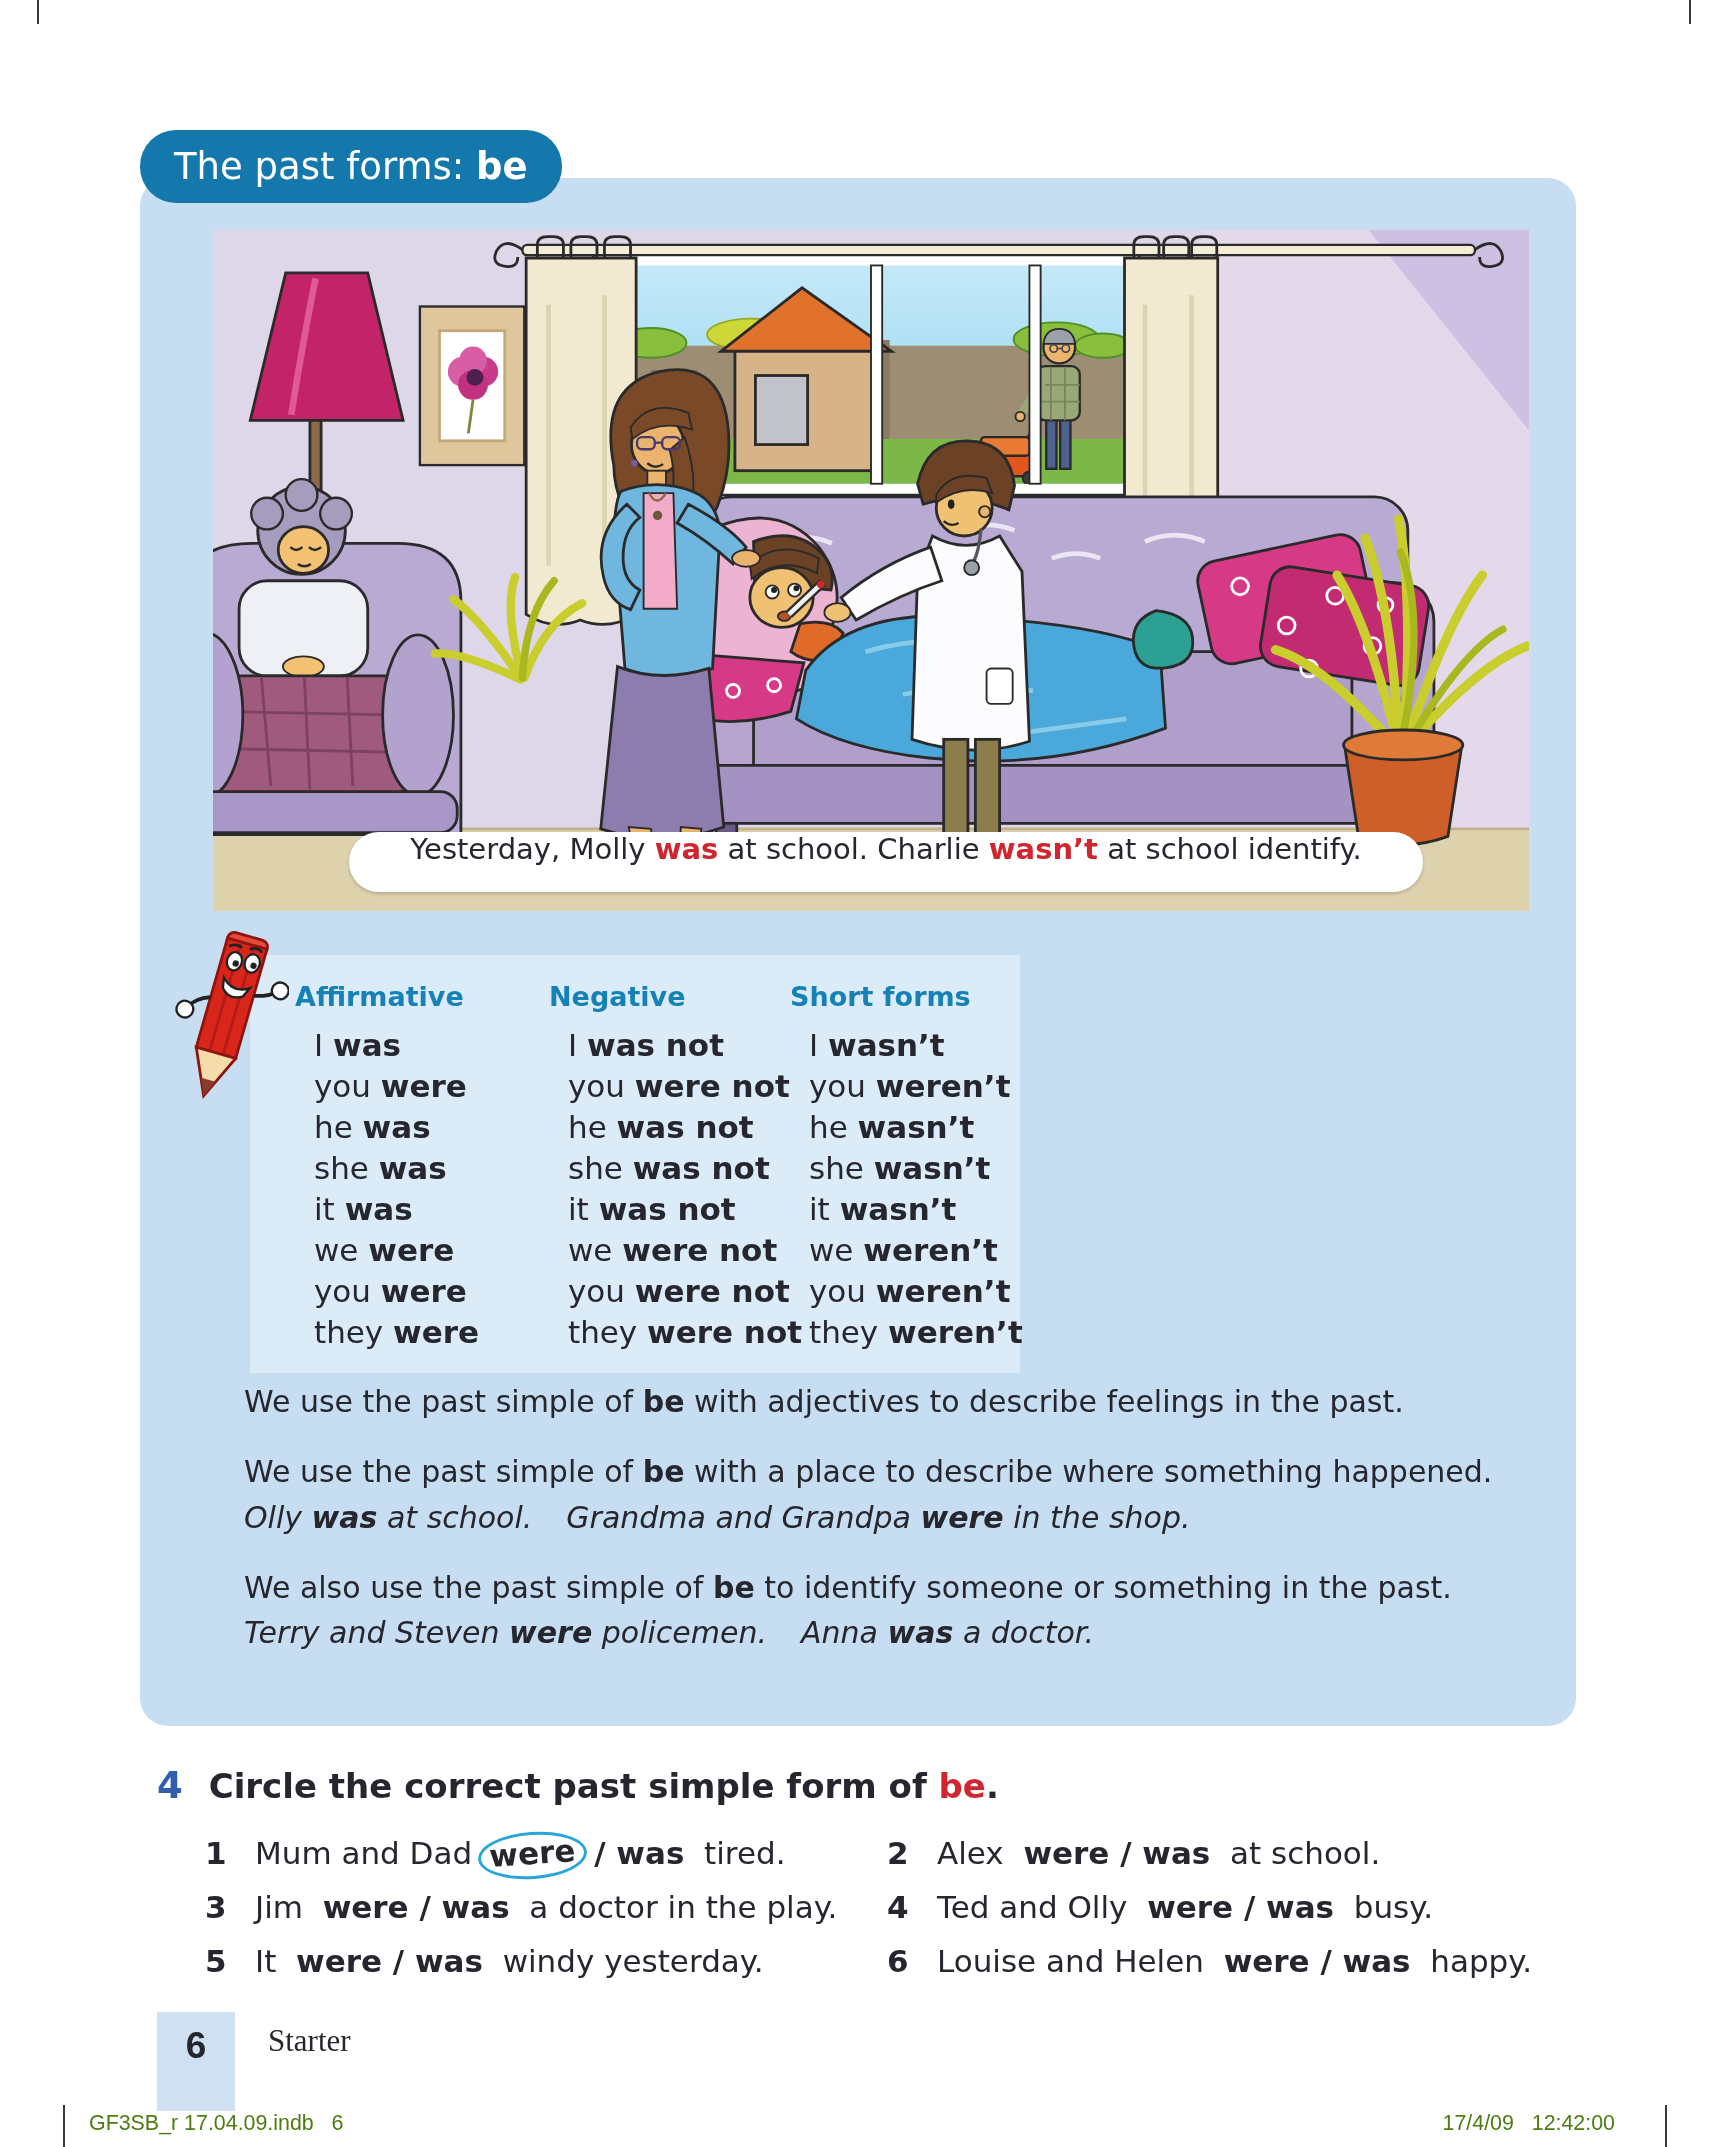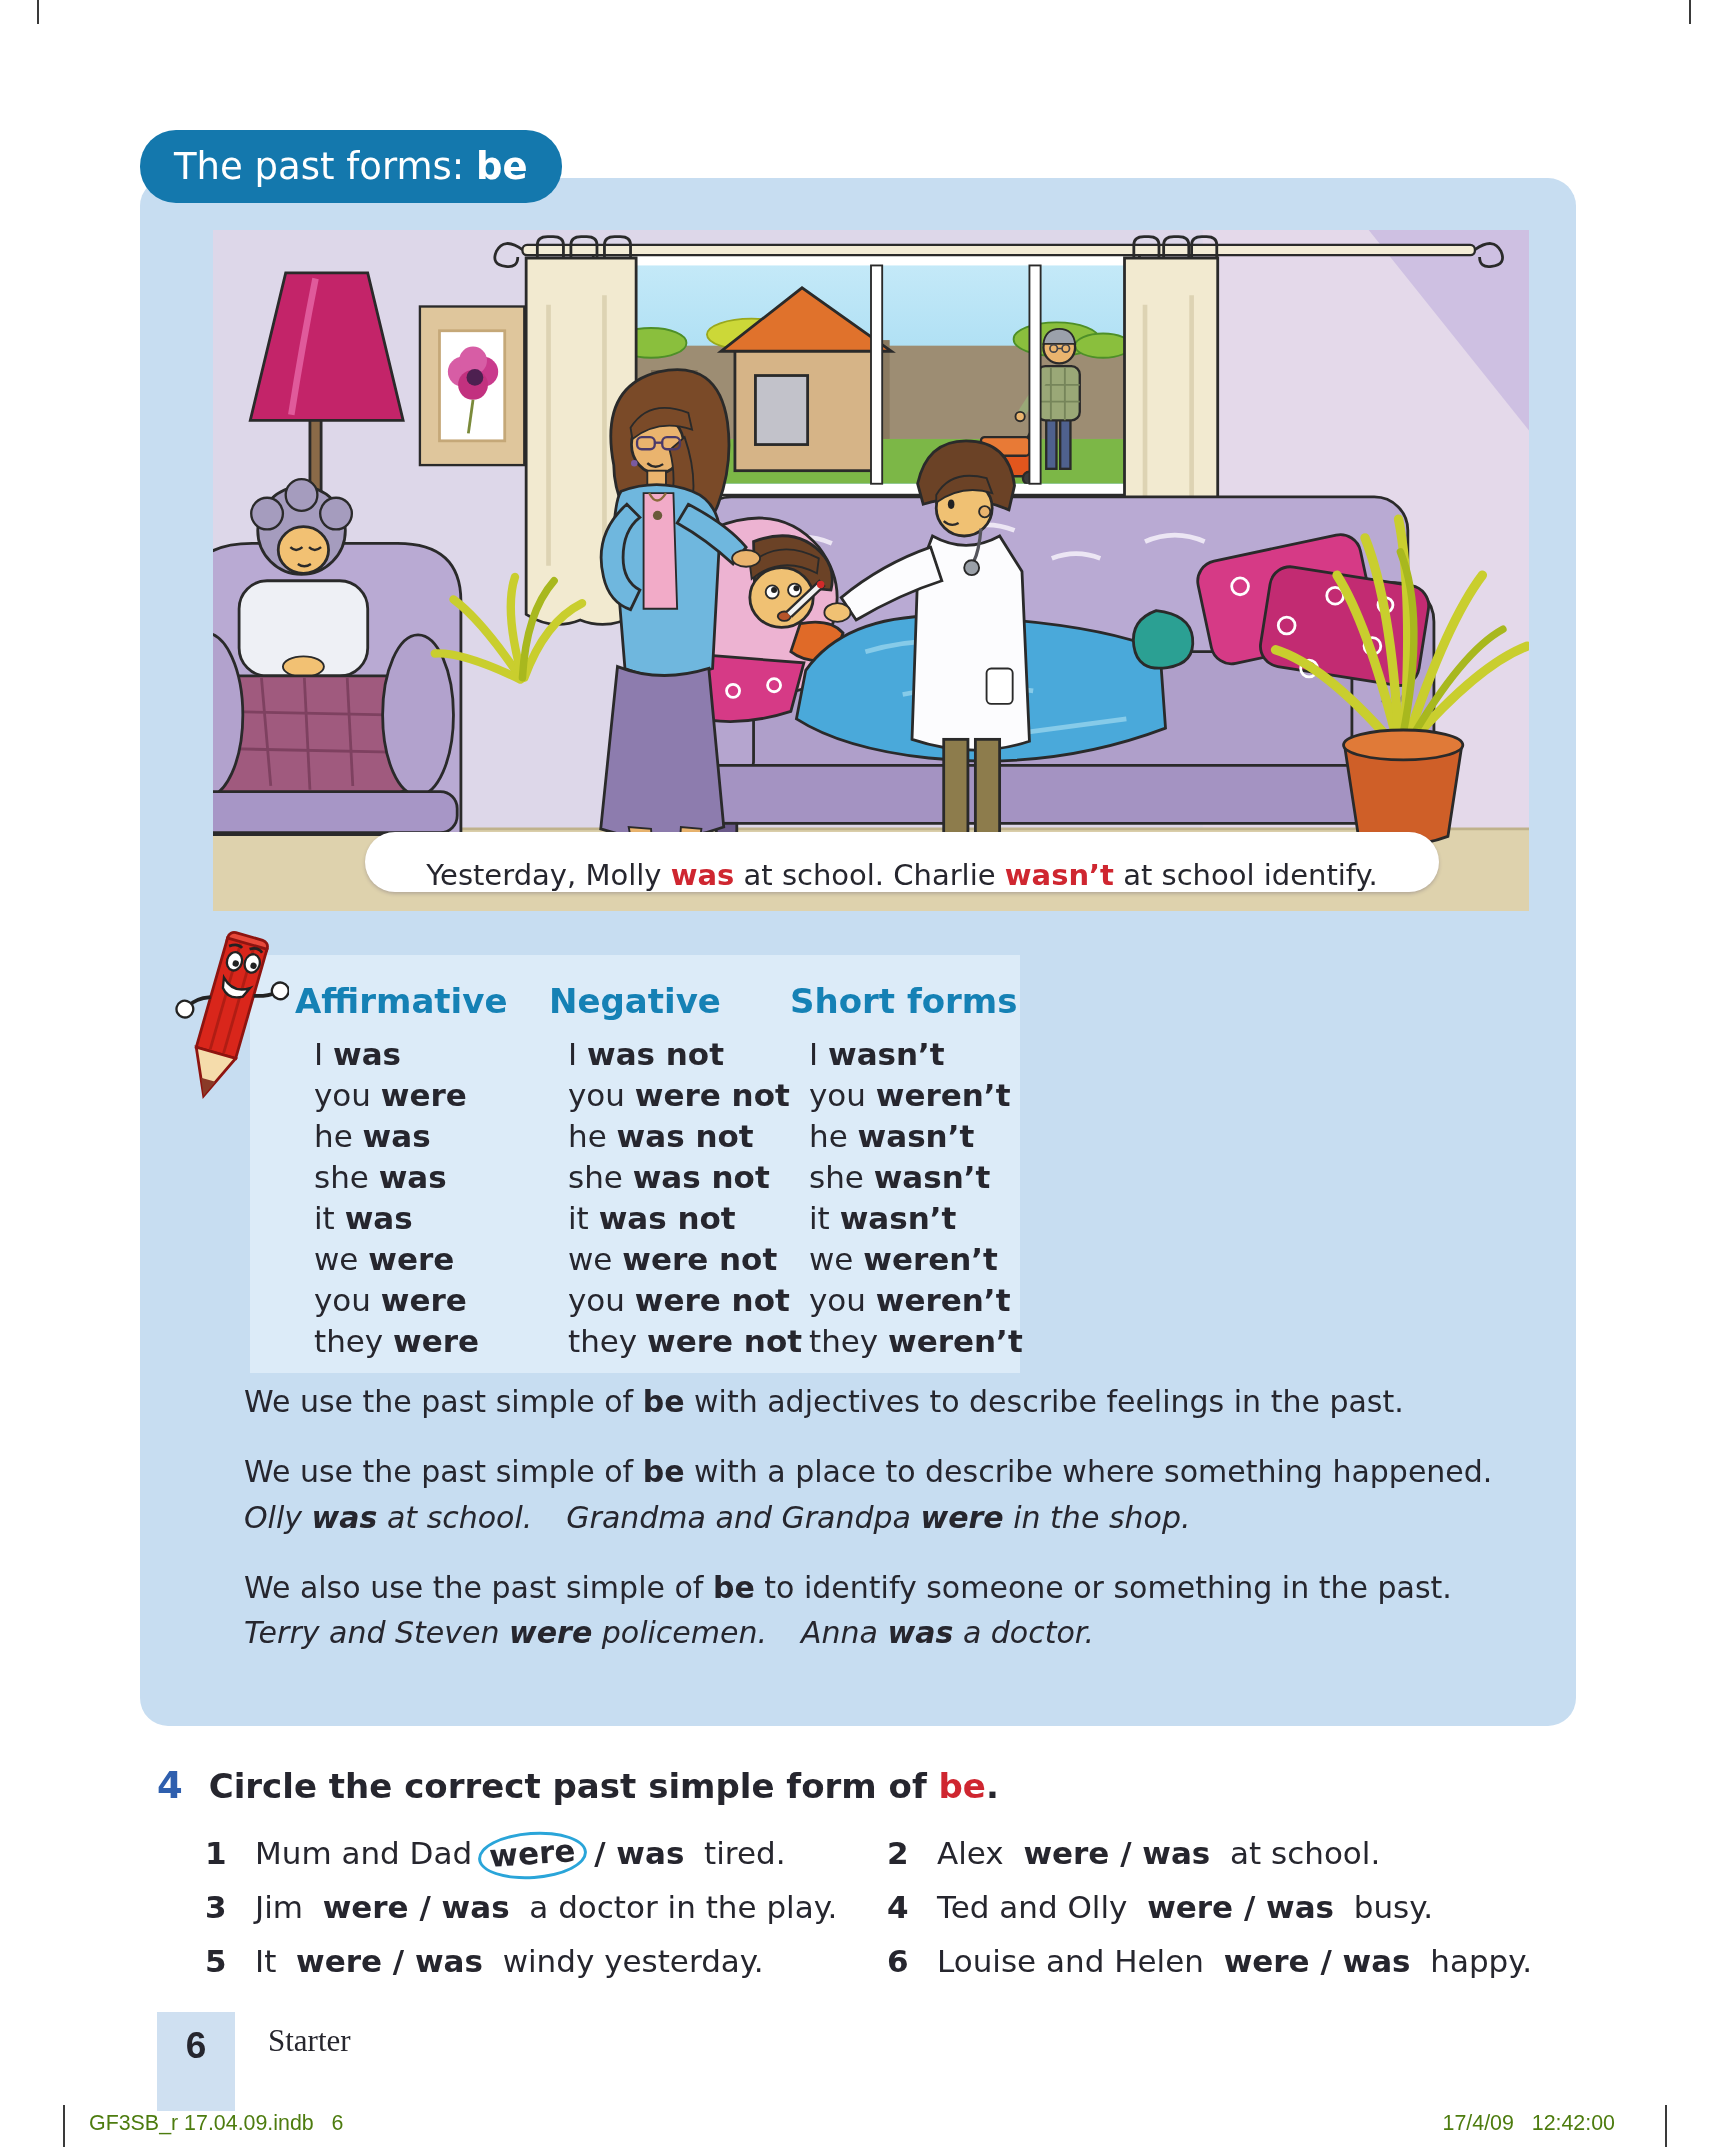--- a/index.html
+++ b/index.html
@@ -17,31 +17,31 @@
   .crop{position:absolute;width:1.9px;background:#3a3a3a;}
 
   .header-tab{position:absolute;left:140px;top:130px;height:73px;z-index:3;
     background:var(--header_blue);border-radius:36px;display:flex;align-items:center;
     padding:0 34px;color:#fff;font-size:37px;white-space:pre;}
   .main-panel{position:absolute;left:140px;top:178px;width:1436px;height:1548px;
     background:var(--panel_blue);border-radius:28px;}
 
   .scene{position:absolute;left:73px;top:52px;width:1316px;height:681px;overflow:hidden;background:#ddd7e9;}
   .scene svg{position:absolute;left:0;top:0;width:100%;height:100%;}
-  .caption-bar{position:absolute;left:152px;top:602px;width:1074px;height:60px;background:#fff;
-    border-radius:30px;display:flex;align-items:flex-end;justify-content:center;font-size:29px;
+  .caption-bar{position:absolute;left:136px;top:602px;width:1074px;height:60px;background:#fff;
+    border-radius:30px;display:flex;align-items:flex-start;justify-content:center;font-size:29px;
     white-space:pre;box-shadow:0 1.9px 3.7px rgba(60,50,90,.25);z-index:2;}
 
   .pencil{position:absolute;left:166px;top:915px;width:123px;height:209px;z-index:4;}
 
   .gtable{position:absolute;left:110px;top:777px;width:770px;height:418px;background:var(--table_blue);
     padding:26px 0 0 45px;}
   .gtable-head,.gtable-rows{display:grid;grid-template-columns:254px 241px 1fr;}
   .gtable-head{margin-bottom:13px;}
-  .gcol{color:var(--heading_blue);font-weight:bold;font-size:34px;}
+  .gcol{color:var(--heading_blue);font-weight:bold;font-size:27px;}
   .gcell{font-size:31px;line-height:41px;white-space:pre;margin-left:19px;}
 
   .notes{position:absolute;left:104px;top:1204px;width:1279px;font-size:30px;}
   .note{margin-bottom:31px;}
   .note .rule{line-height:39px;}
   .note .example{line-height:39px;margin-top:6.5px;}
 
   .exercise{position:absolute;left:157px;top:1764px;width:1436px;}
   .ex-title{display:flex;gap:26px;font-size:34px;font-weight:bold;align-items:baseline;}
   .ex-num{color:var(--exercise_num_blue);font-size:37px;}

